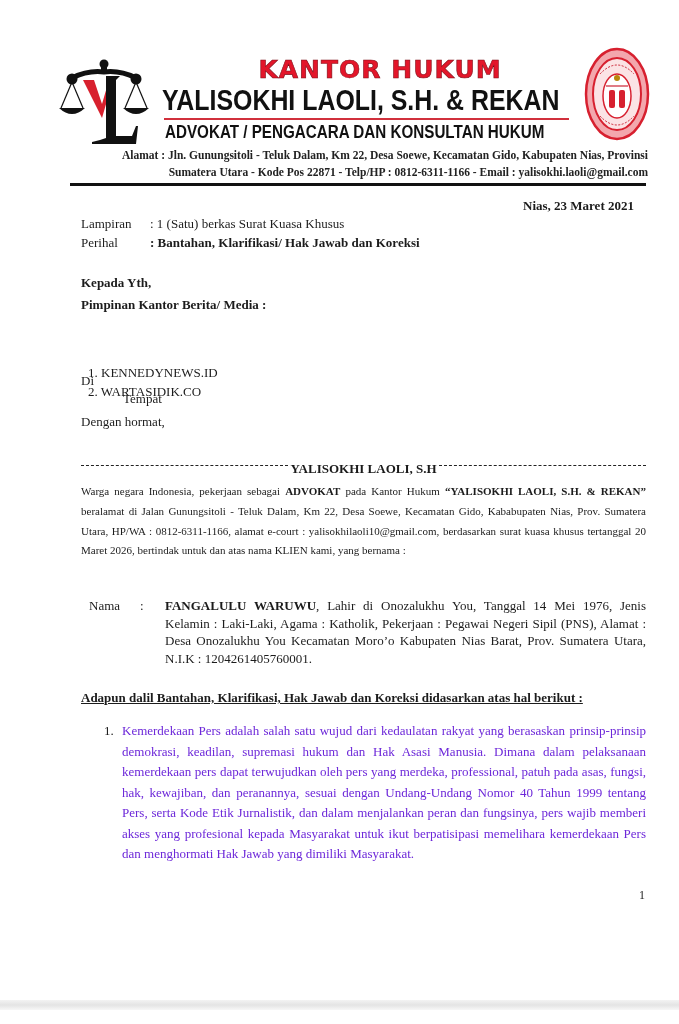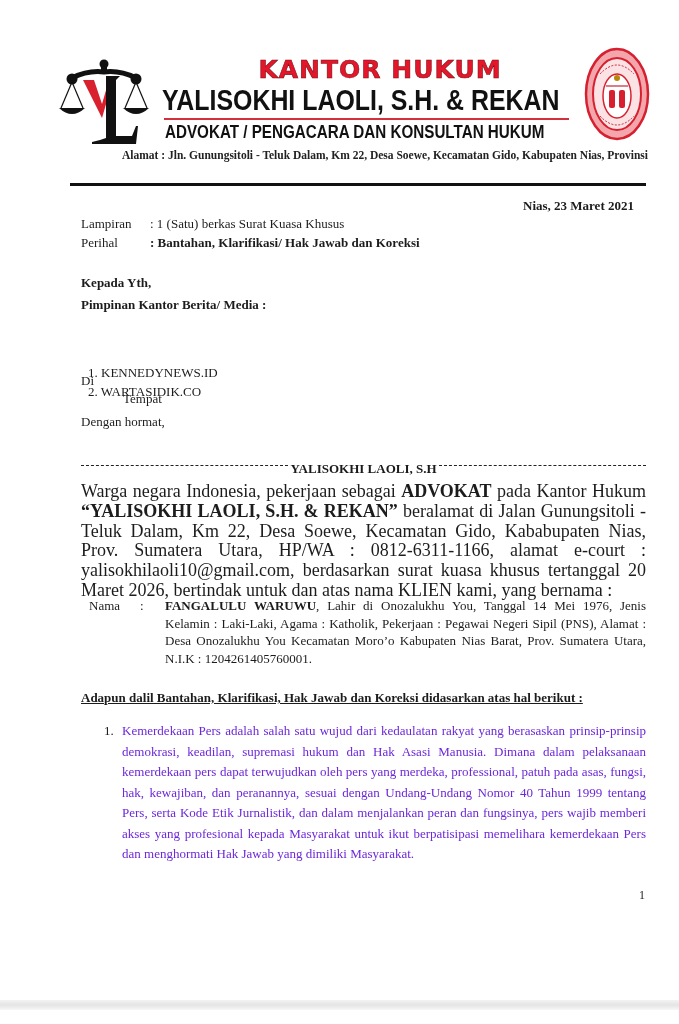--- a/index.html
+++ b/index.html
@@ -30,21 +30,21 @@
   .lh-addr.l2 { top: 165px; }
   .lh-rule { position: absolute; left: 70px; top: 183px; width: 576px; height: 3px; background: #111; }
 
   
   .txt { position: absolute; font-size: 13px; line-height: 16px; white-space: nowrap; color: #1c1c1c; }
   .b { font-weight: bold; }
   .date { left: 523px; top: 198px; font-weight: bold; }
   .meta-label { left: 81px; }
   .meta-val { left: 150px; }
   .list-item { left: 88px; font-weight: normal; margin-top: 40px; }
-  .para { position: absolute; left: 81px; width: 565px; font-size: 18px; line-height: 19.8px;
+  .para { position: absolute; left: 81px; width: 565px; font-size: 11px; line-height: 19.8px;
     text-align: justify; color: #1c1c1c; }
   .namedesc { position: absolute; left: 165px; width: 481px; font-size: 13px; line-height: 17.5px;
     text-align: justify; color: #1c1c1c; }
   .numpara { position: absolute; left: 122px; width: 524px; font-size: 13px; line-height: 20.5px;
     text-align: justify; color: #6d28d9; }
   .heading-u { left: 81px; top: 690px; font-weight: bold; text-decoration: underline; }
   .dashline { position: absolute; left: 81px; top: 461px; width: 565px; font-size: 13px; line-height: 16px;
     display: flex; align-items: flex-start; font-weight: bold; }
   .dashline .dash { flex: 1; border-top: 1.5px dashed #222; height: 0; margin-top: 4px; }
   .dashline .nm { padding: 0 2px; white-space: nowrap; }
@@ -81,20 +81,21 @@
     <ellipse cx="33" cy="50" rx="14" ry="22" fill="#ffffff" stroke="#d7202f" stroke-width="1.5"></ellipse>
     <line x1="22" y1="40" x2="44" y2="40" stroke="#c23" stroke-width="1.2"></line>
     <rect x="25" y="44" width="6" height="18" rx="2" fill="#d7202f"></rect>
     <rect x="35" y="44" width="6" height="18" rx="2" fill="#d7202f"></rect>
     <circle cx="33" cy="32" r="3" fill="#b8860b"></circle>
     <path d="M16 28 Q33 10 50 28" stroke="#c23" stroke-width="1" fill="none" stroke-dasharray="2 1.5"></path>
     <path d="M16 70 Q33 88 50 70" stroke="#c23" stroke-width="1" fill="none" stroke-dasharray="2 1.5"></path>
   </svg>
 
   <div class="lh-addr l1">Alamat : Jln. Gunungsitoli - Teluk Dalam, Km 22, Desa Soewe, Kecamatan Gido, Kabupaten Nias, Provinsi</div>
+  <div class="lh-addr l2">Sumatera Utara -  Kode Pos 22871 - Telp/HP : 0812-6311-1166 - Email : yalisokhi.laoli@gmail.com</div>
   <div class="lh-rule"></div>
 
   <div class="txt date">Nias, 23  Maret 2021</div>
 
   <div class="txt meta-label" style="top:216px">Lampiran</div>
   <div class="txt meta-val" style="top:216px">: 1 (Satu) berkas Surat Kuasa Khusus</div>
   <div class="txt meta-label" style="top:235px">Perihal</div>
   <div class="txt meta-val b" style="top:235px">: Bantahan, Klarifikasi/ Hak Jawab dan Koreksi</div>
 
   <div class="txt b" style="left:81px; top:275px">Kepada Yth,</div>

